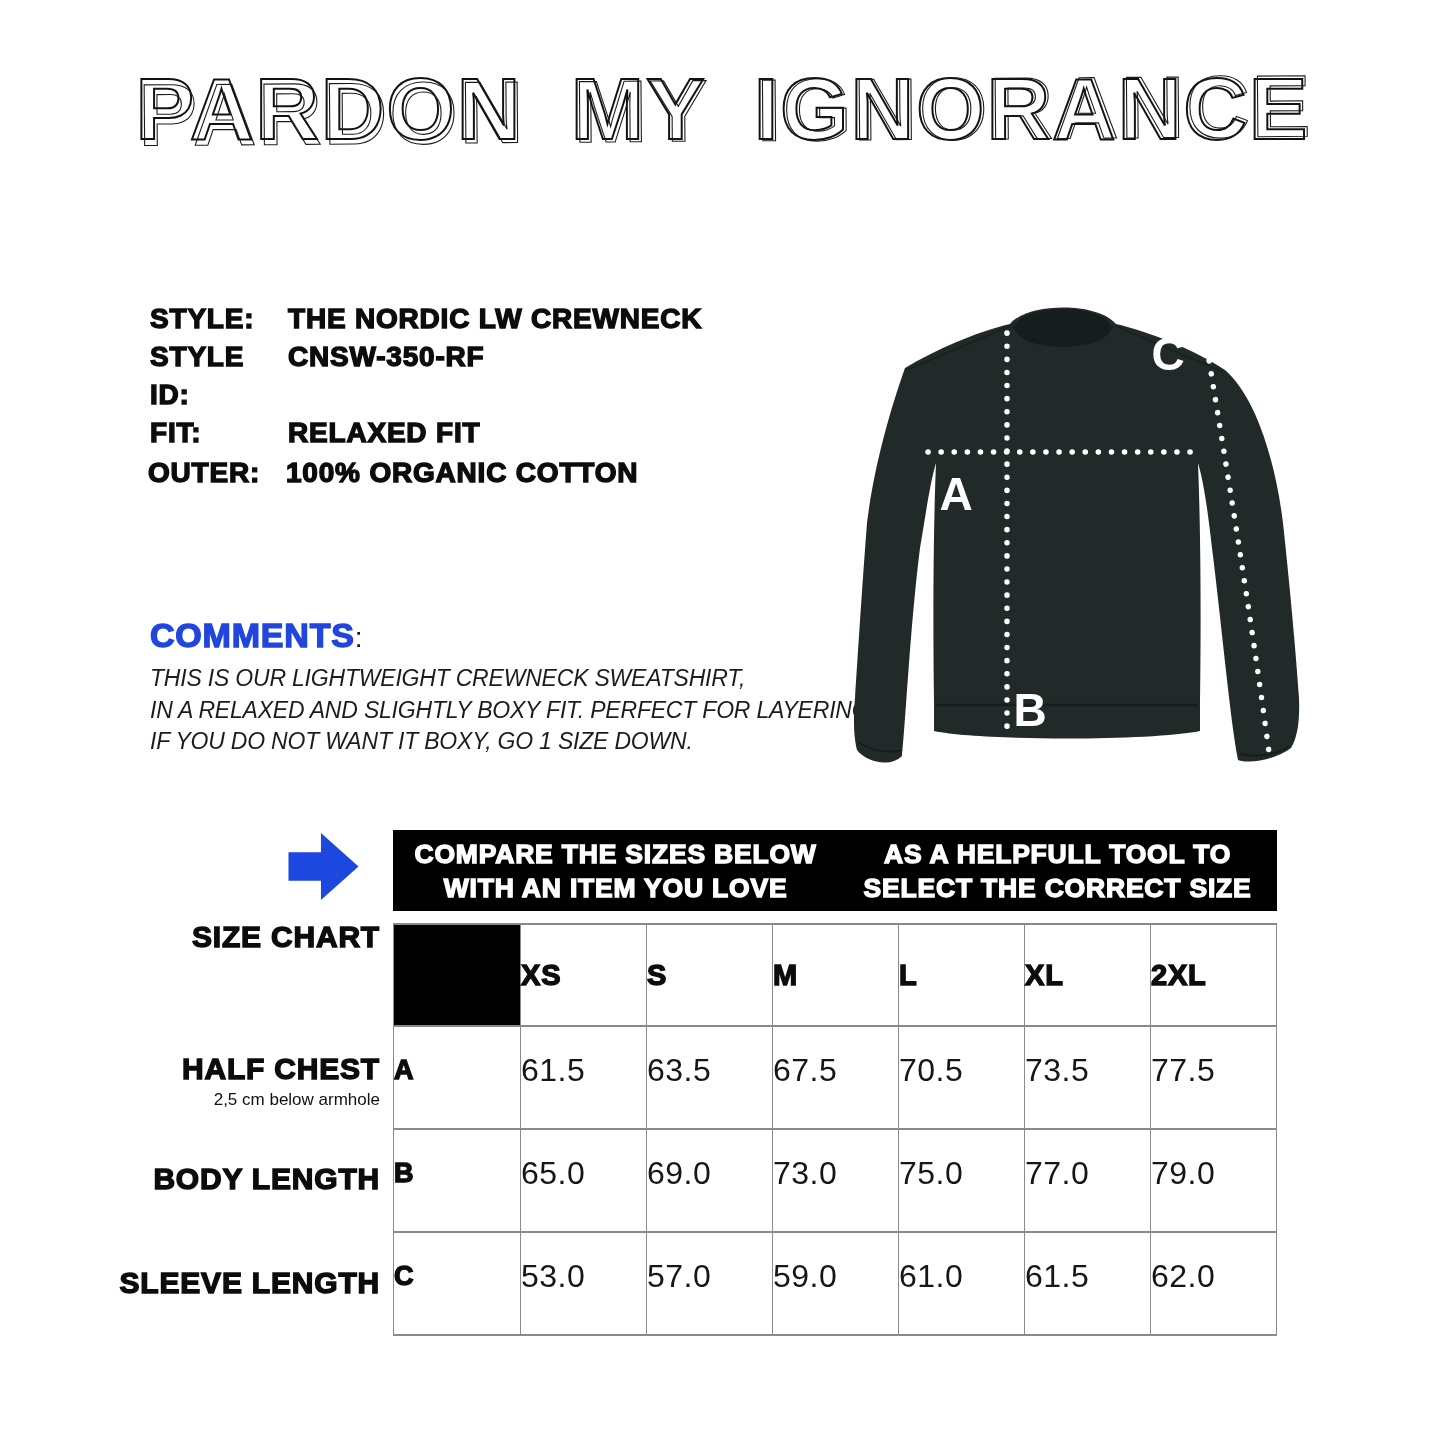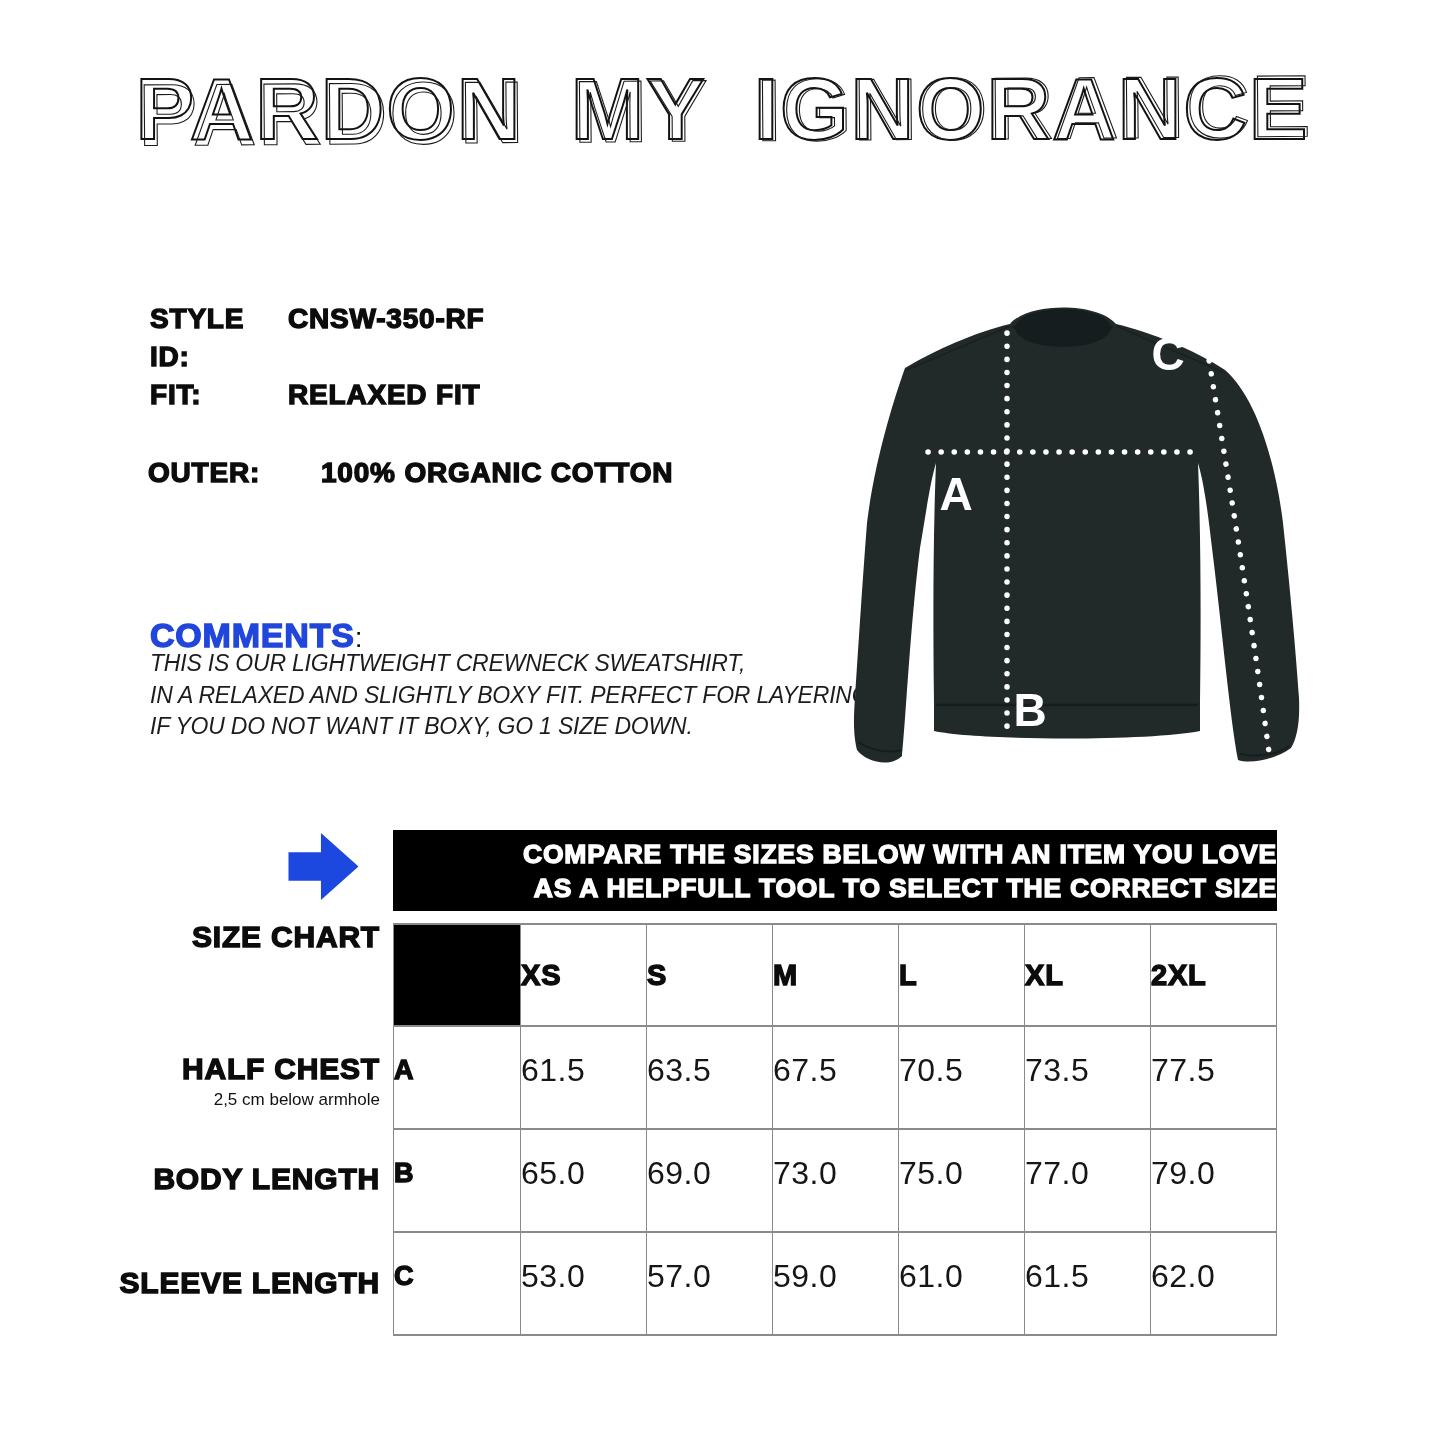--- a/index.html
+++ b/index.html
@@ -34,42 +34,42 @@
     .page-title { color:#121212; }
     .page-title::before { display:none; }
   }
 
   
   .spec-block { position:absolute; left:150px; top:300px; font-size:28px; }
   .spec-row { display:flex; line-height:38px; }
   .spec-key { width:138px; flex:0 0 138px; }
   .outer-block { position:absolute; left:148px; top:452px; font-size:28px; }
   .outer-block .spec-row { line-height:42px; align-items:flex-start; }
-  .outer-vals div { line-height:42px;margin-left:35px; }
+  .outer-vals div { line-height:42px; }
   .outer-vals .indent { padding-left:65px; }
 
   
   .comments-head { position:absolute; left:150px; top:616px; font-size:34px; }
   .comments-head .blue { color:#2146DC; }
   .comments-head .colon { font-weight:400; -webkit-text-stroke:0; font-size:28px; color:#111; }
   .comments-body {
-    position:absolute; left:150px; top:648px;
+    position:absolute; left:150px; top:663px;
     font-size:23px; line-height:31.5px; font-style:italic; letter-spacing:-0.2px; color:#1c1c1c;
   }
 
   
   .garment { position:absolute; left:850px; top:298px; width:450px; height:490px; }
   .measure-letter { font-family:"Liberation Sans","DejaVu Sans",sans-serif; font-weight:900; fill:#ffffff; font-size:46px; }
 
   
   .arrow { position:absolute; left:288px; top:832px; width:72px; height:69px; }
   .banner {
     position:absolute; left:393px; top:830px; width:884px; height:81px;
     background:#000; color:#fff;
-    display:flex; flex-direction:column; align-items:flex-end; justify-content:center;
+    display:flex; flex-direction:row; align-items:center; justify-content:center;
     font-size:26.5px; line-height:34px; letter-spacing:0.8px; text-align:center;
   }
 
   
   .size-table {
     position:absolute; left:393px; top:923px; width:884px;
     border-collapse:collapse; table-layout:fixed; background:#fff;
   }
   .size-table col.c-letter { width:127px; }
   .size-table td { border:1.5px solid #8a8a8a; border-top-width:2px; border-bottom-width:2px; text-align:left; }
@@ -88,20 +88,24 @@
   #lab-sleeve-length { top:1266px; }
 </style>
 </head>
 <body>
 
 <div class="page">
 
   <h1 class="page-title" data-text="PARDON MY IGNORANCE">PARDON MY IGNORANCE</h1>
 
   <div class="spec-block">
+    <div class="spec-row">
+      <span class="spec-key bubble">STYLE:</span>
+      <span class="spec-val bubble">THE NORDIC LW CREWNECK</span>
+    </div>
     <div class="spec-row">
       <span class="spec-key bubble">STYLE ID:</span>
       <span class="spec-val bubble">CNSW-350-RF</span>
     </div>
     <div class="spec-row">
       <span class="spec-key bubble">FIT:</span>
       <span class="spec-val bubble">RELAXED FIT</span>
     </div>
   </div>
 

